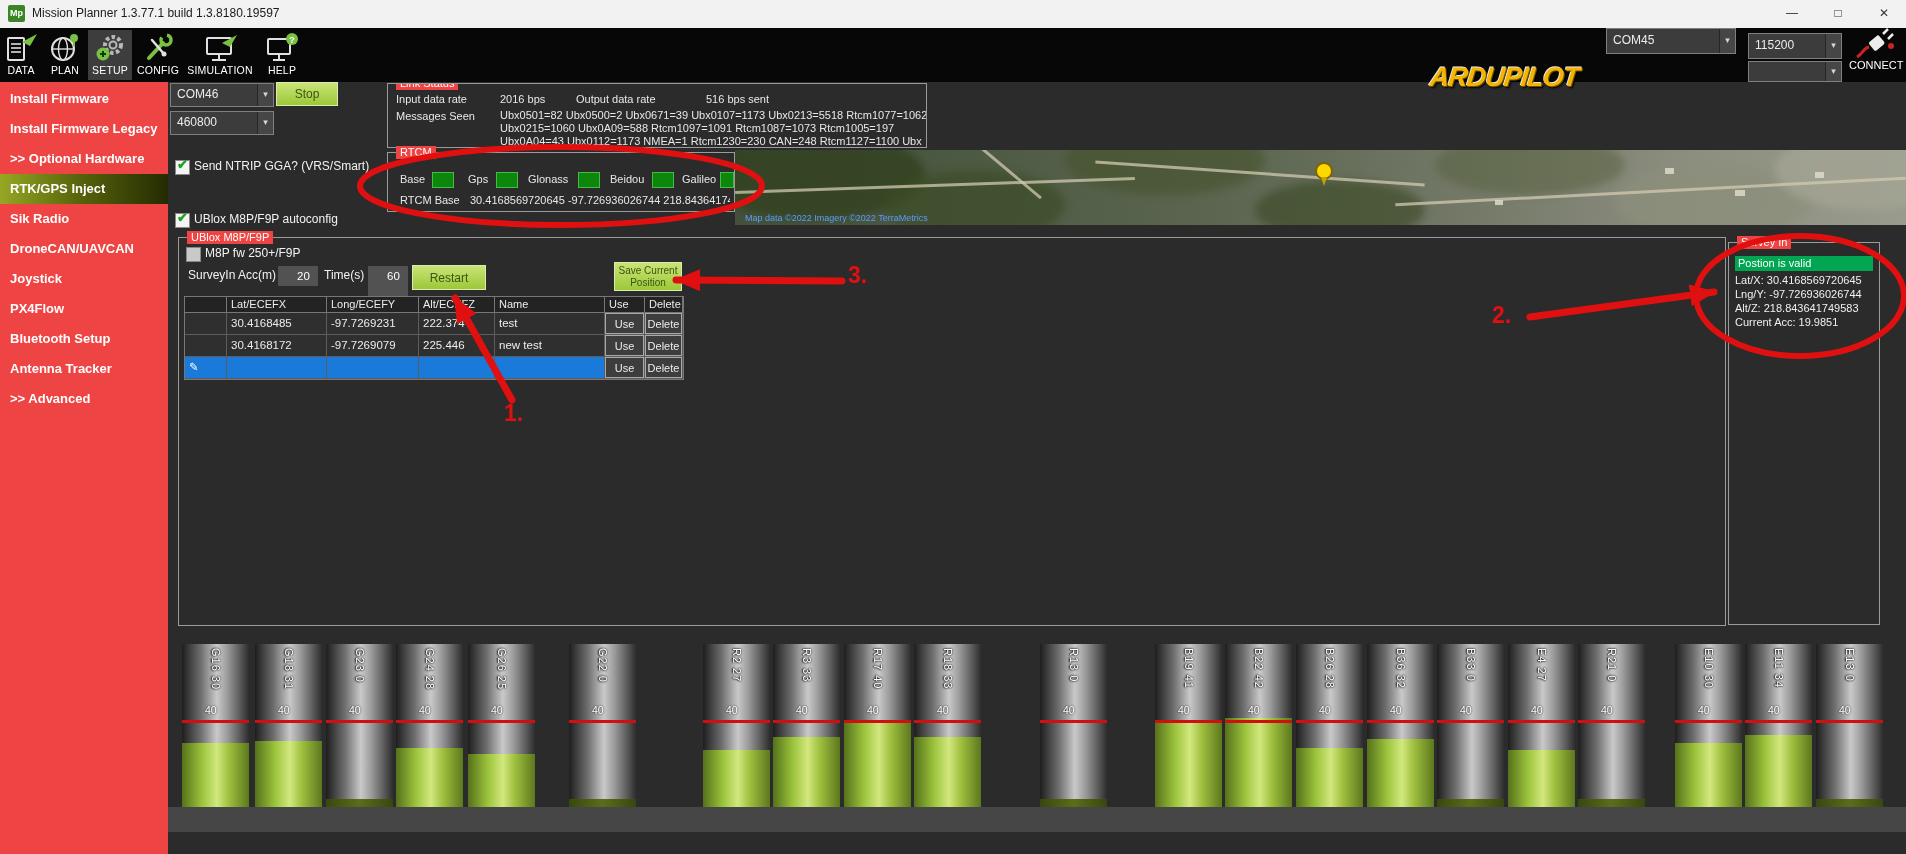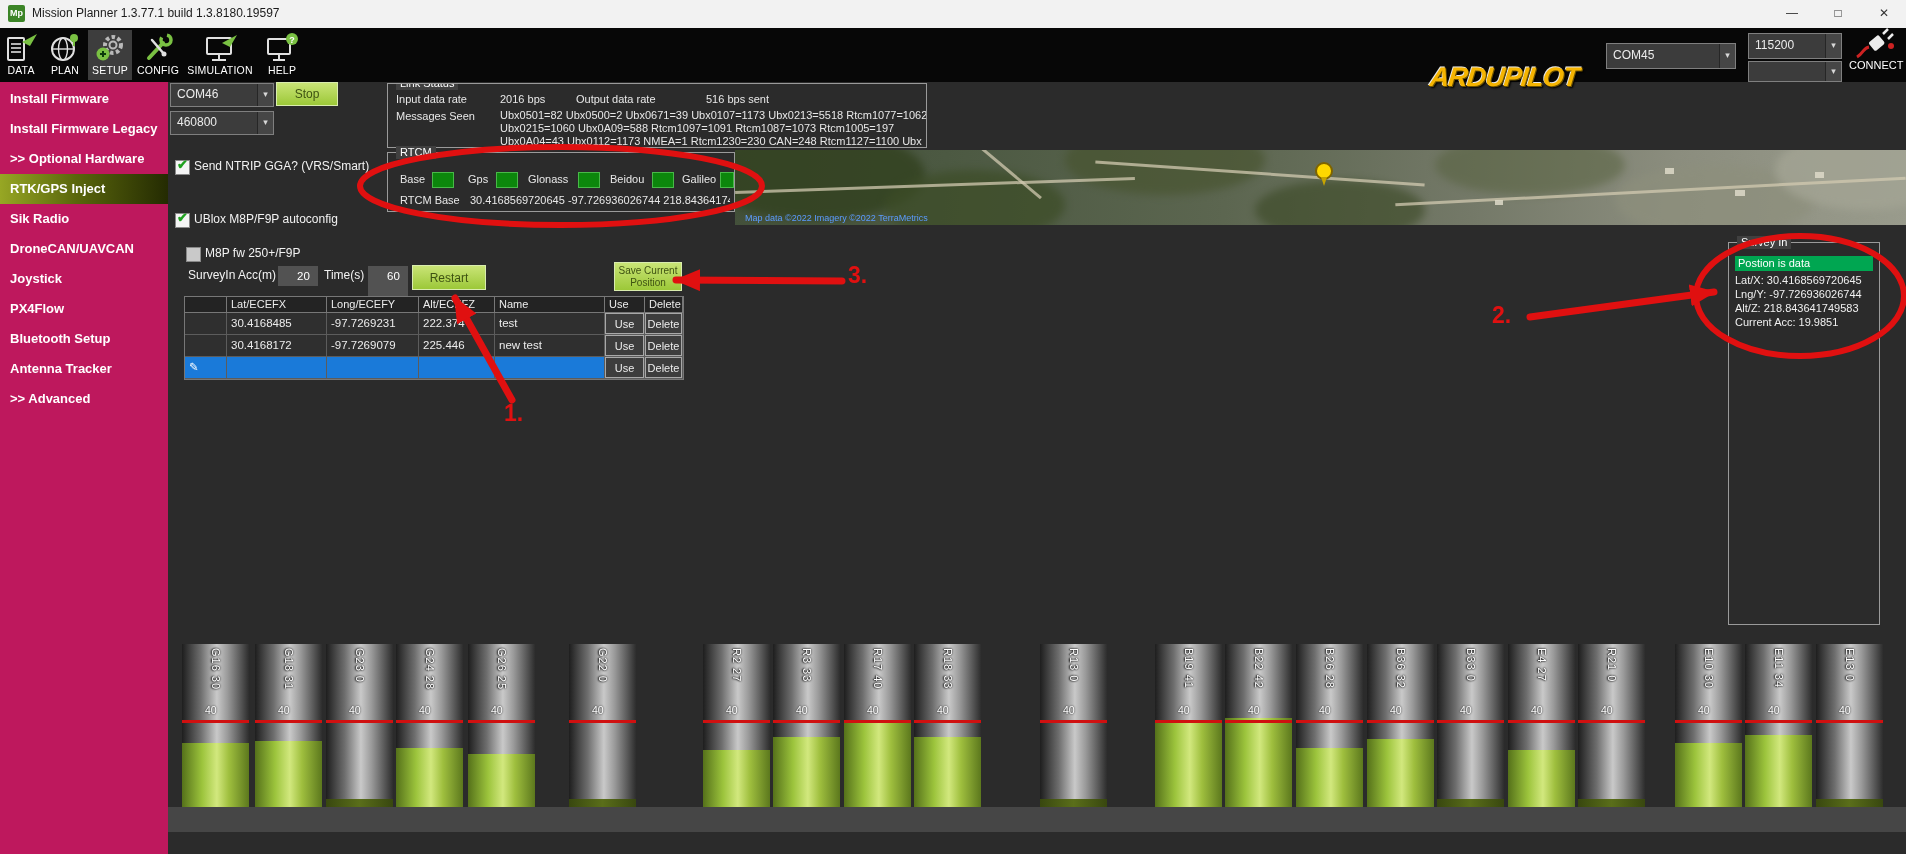--- a/index.html
+++ b/index.html
@@ -18,29 +18,29 @@
   .tbitem svg{display:block;margin:1px auto 0;}
   .tblabel{font-size:10.5px;letter-spacing:.2px;display:block;margin-top:-1px;}
   .ardulogo{position:absolute;left:1430px;top:34px;width:160px;font-size:27px;font-weight:900;font-style:italic;
             letter-spacing:-1px;color:#f5b400;text-shadow:1px 1px 0 #6d5200,-1px -1px 0 #e8e8e8,2px 2px 2px #000;transform:skewX(-6deg);}
   .combo{position:absolute;background:#3c3c3c;border:1px solid #7f7f7f;color:#ececec;font-size:12px;}
   .combo .cval{position:absolute;left:6px;top:0;bottom:0;right:16px;line-height:23px;overflow:hidden;white-space:nowrap;}
   .combo .arr{position:absolute;right:0;top:0;bottom:0;width:15px;background:#464646;border-left:1px solid #262626;
               color:#d8d8d8;text-align:center;font-size:9px;line-height:22px;}
   .connectlbl{position:absolute;left:1849px;top:59px;width:57px;font-size:11px;color:#fff;overflow:hidden;white-space:nowrap;}
   
-  .sidebar{position:absolute;left:0;top:82px;width:168px;height:772px;background:#be185d;}
+  .sidebar{position:absolute;left:0;top:82px;width:168px;height:772px;background:#ef4444;}
   .sitem{position:absolute;left:0;width:168px;height:30px;line-height:30px;padding-left:10px;box-sizing:border-box;
          color:#fff;font-size:13px;font-weight:bold;white-space:nowrap;}
   .sitem.active{background:linear-gradient(90deg,#97a724 0%,#5a660c 45%,#242b02 100%);}
   
   .lbl{position:absolute;font-size:12px;color:#f2f2f2;white-space:nowrap;}
   .lbl11{position:absolute;font-size:11px;color:#e8e8e8;white-space:nowrap;}
   .gbox{position:absolute;border:1px solid #9a9a9a;}
-  .glabel{position:absolute;top:-7px;left:8px;background:#404040;padding:0 4px;font-size:11px;color:#fff;line-height:13px;white-space:nowrap;}
+  .glabel{position:absolute;top:-7px;left:8px;background:#ef4444;padding:0 4px;font-size:11px;color:#fff;line-height:13px;white-space:nowrap;}
   .gbtn{position:absolute;background:linear-gradient(#c9e476,#9cc838);border:1px solid #d9ecae;color:#3e5212;
         font-size:12px;text-align:center;box-sizing:border-box;}
   .cb{position:absolute;width:13px;height:13px;background:#f4f4f4;border:1px solid #888;}
   .cb .chk{position:absolute;left:1px;top:-3px;color:#1fa11f;font-size:13px;font-weight:bold;line-height:13px;}
   .cb.un{background:#c9c9c9;}
   .tinput{position:absolute;background:#525252;color:#fff;font-size:11.5px;line-height:20px;padding-left:19px;box-sizing:border-box;}
   .indbox{position:absolute;width:20px;height:14px;background:#0c870c;border:1px solid #49b849;}
   
   .grid{position:absolute;left:184px;top:296px;width:500px;border:1px solid #777;box-sizing:border-box;background:#222;}
   .grow{display:flex;height:22px;}
@@ -151,21 +151,21 @@
         <line x1="9" y1="29" x2="21" y2="29" stroke="#e0e0e0" stroke-width="2"></line>
         <circle cx="28" cy="8" r="6" fill="#7ac143"></circle>
         <text x="28" y="11.5" font-size="9" font-weight="bold" fill="#fff" text-anchor="middle" font-family="Liberation Sans,sans-serif">?</text>
       </svg>
       <span class="tblabel">HELP</span>
     </div>
 
     <div class="ardulogo">ARDUPILOT</div>
   </div>
 
-  <div class="combo" style="left:1606px;top:43px;width:128px;height:24px;">
+  <div class="combo" style="left:1606px;top:28px;width:128px;height:24px;">
     <span class="cval">COM45</span>
     <span class="arr">▾</span>
   </div>
   <div class="combo" style="left:1748px;top:33px;width:92px;height:24px;">
     <span class="cval">115200</span>
     <span class="arr">▾</span>
   </div>
   <div class="combo" style="left:1748px;top:61px;width:92px;height:19px;">
     <span class="arr" style="line-height:18px;">▾</span>
   </div>
@@ -253,20 +253,23 @@
     <div class="indbox" style="left:332px;top:19px;width:12px;"></div>
     <div class="lbl11" style="left:12px;top:41px;">RTCM Base</div>
     <div class="lbl11" style="left:82px;top:41px;max-width:260px;overflow:hidden;">30.4168569720645 -97.726936026744 218.84364174</div>
   </div>
 
   <div class="cb" style="left:175px;top:213px;">
     <span class="chk">✔</span>
   </div>
   <div class="lbl" style="left:194px;top:212px;">UBlox M8P/F9P autoconfig</div>
 
+  <div class="gbox" style="left:178px;top:237px;width:1546px;height:387px;">
+    <span class="glabel">UBlox M8P/F9P</span>
+  </div>
   <div class="cb un" style="left:186px;top:247px;"></div>
   <div class="lbl" style="left:205px;top:246px;">M8P fw 250+/F9P</div>
   <div class="lbl" style="left:188px;top:268px;">SurveyIn Acc(m)</div>
   <div class="tinput" style="left:278px;top:266px;width:40px;height:20px;">20</div>
   <div class="lbl" style="left:324px;top:268px;">Time(s)</div>
   <div class="tinput" style="left:368px;top:266px;width:40px;height:36px;">60</div>
   <div class="gbtn" style="left:412px;top:265px;width:74px;height:25px;line-height:24px;">Restart</div>
   <div class="gbtn" style="left:614px;top:262px;width:68px;height:29px;font-size:10px;line-height:1.2;padding-top:2px;overflow:hidden;">Save Current Position</div>
 
   <div class="grid">
@@ -303,21 +306,21 @@
       <div class="gc c2 data"></div>
       <div class="gc c3 data"></div>
       <div class="gc c4 data"></div>
       <div class="gc c5"><button class="cellbtn">Use</button></div>
       <div class="gc c6"><button class="cellbtn">Delete</button></div>
     </div>
   </div>
 
   <div class="gbox" style="left:1728px;top:242px;width:150px;height:381px;">
     <span class="glabel">Survey In</span>
-    <div class="statusbar">Postion is data</div>
+    <div class="statusbar">Postion is valid</div>
     <div class="svline" style="top:31px;">Lat/X: 30.4168569720645</div>
     <div class="svline" style="top:45px;">Lng/Y: -97.726936026744</div>
     <div class="svline" style="top:59px;">Alt/Z: 218.843641749583</div>
     <div class="svline" style="top:73px;">Current Acc: 19.9851</div>
   </div>
 
   <div class="snrpanel">
       <div class="snrbar" style="left: 14px;">
         <div class="snrfill" style="height: 64px;"></div>
         <div class="redline"></div>

